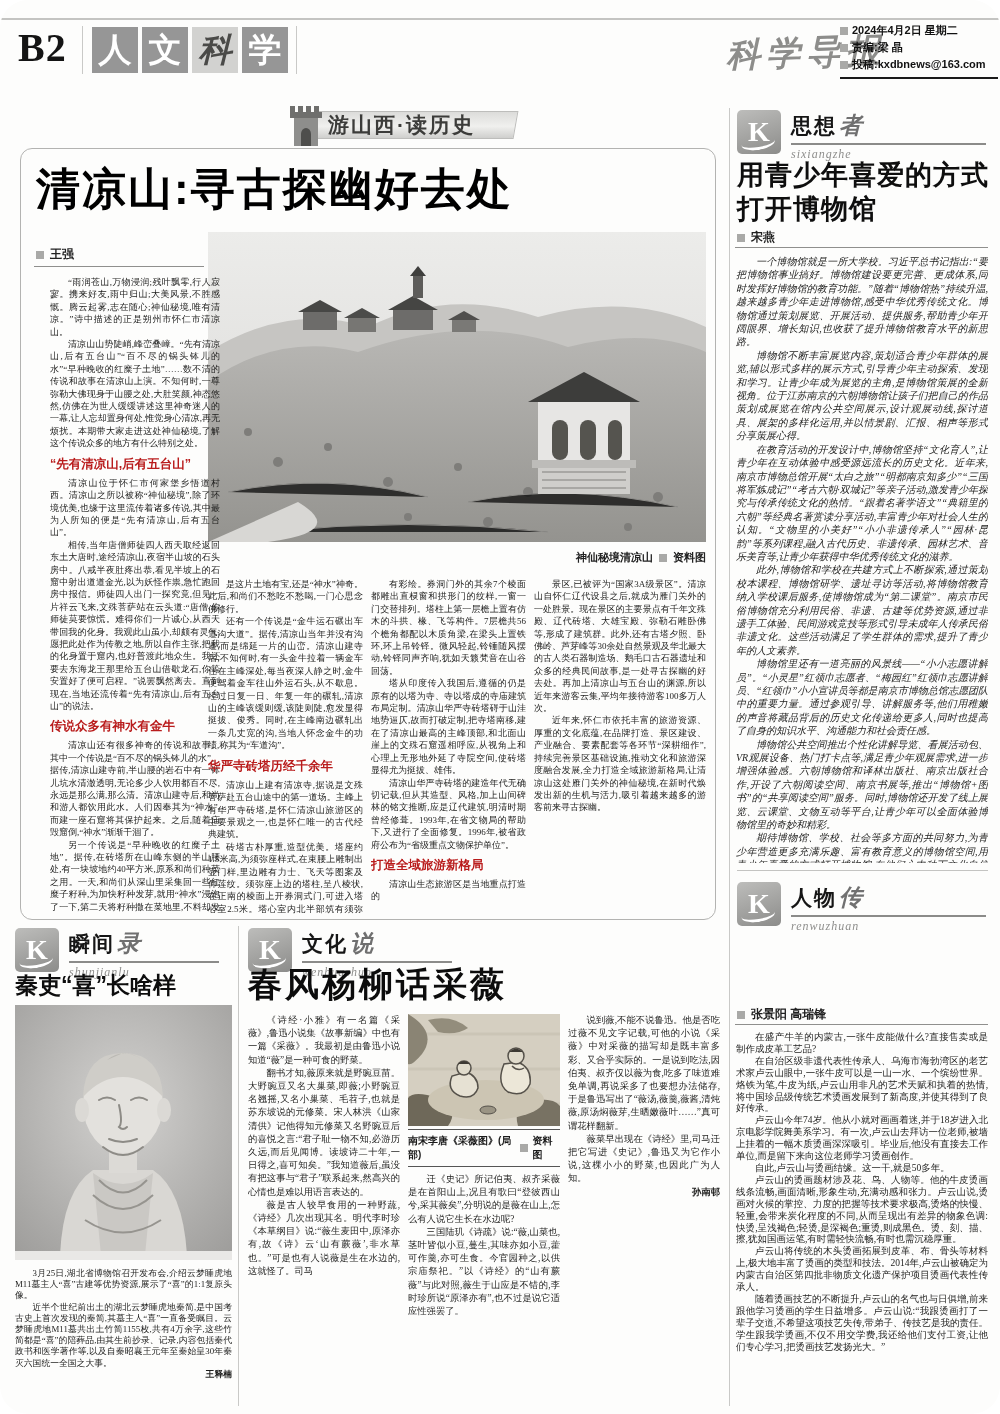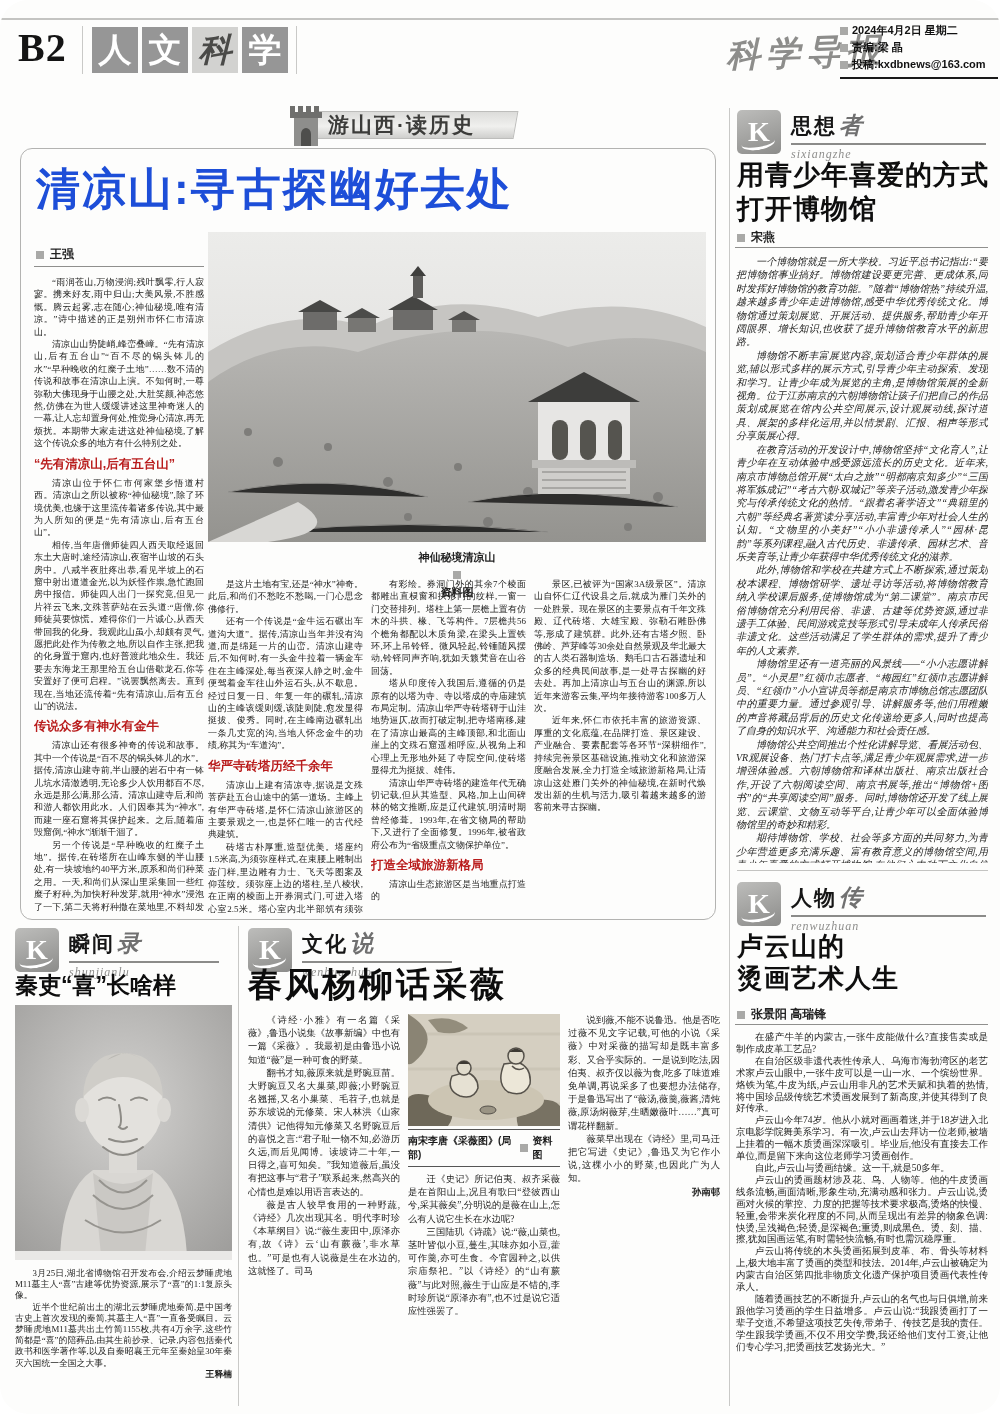--- a/index.html
+++ b/index.html
@@ -19,27 +19,27 @@
   .pubinfo{font:bold 11px "Liberation Sans",sans-serif;color:#111;border-bottom:2px solid #1a1a1a;padding-bottom:4px;width:158px;}
   .pubinfo .row{display:flex;align-items:center;gap:4px;line-height:17px;white-space:nowrap;}
   .sq{display:inline-block;width:8px;height:8px;background:#a9a9a7;flex:0 0 8px;}
 
   
   .main-box{position:absolute;left:20px;top:148px;width:694px;height:770px;border:1px solid #b3b3b1;border-radius:12px;}
   .banner{position:absolute;left:286px;top:108px;width:230px;height:34px;display:flex;align-items:center;gap:6px;}
   .banner-bg{position:absolute;left:26px;top:3px;right:0;bottom:3px;background:linear-gradient(180deg,#dcdcda,#f0f0ee 55%,#cfcfcd);
              transform:skewX(-10deg);border:1px solid #bdbdbb;}
   .banner-text{position:relative;font:bold 21px "Liberation Sans",sans-serif;color:#3c3c3a;letter-spacing:2px;margin-left:42px;}
-  .main-title{font:900 44px "Liberation Sans",sans-serif;color:#1d4ed8;letter-spacing:2px;}
+  .main-title{font:900 44px "Liberation Sans",sans-serif;color:#000000;letter-spacing:2px;}
   .byline{display:flex;align-items:center;gap:6px;font:bold 12px "Liberation Sans",sans-serif;color:#222;}
   .col{position:absolute;text-align:justify;overflow:hidden;color:#1d1d1c;}
   .col p{margin:0;text-indent:2em;}
   .news-body{font:9px/12.4px "Liberation Serif",serif;}
   .subhead{font:bold 12.5px/15px "Liberation Sans",sans-serif;text-indent:0 !important;margin:7px 0 5px !important;color:#b91c1c;}
-  .caption{font:bold 11px "Liberation Sans",sans-serif;color:#222;display:flex;justify-content:flex-end;align-items:center;gap:6px;flex-direction:column;}
+  .caption{font:bold 11px "Liberation Sans",sans-serif;color:#222;display:flex;justify-content:flex-end;align-items:center;gap:6px;}
   .photo-frame{position:absolute;overflow:hidden;background:#ddd;}
 
   
   .k-logo{position:relative;width:44px;height:44px;border-radius:5px;background:linear-gradient(160deg,#bdbdbb,#8c8c8a);
           display:flex;align-items:center;justify-content:center;font:bold 28px "Liberation Serif",serif;color:#fff;flex:0 0 44px;}
   .k-swoosh{position:absolute;left:4px;bottom:4px;width:34px;height:12px;border-bottom:3px solid #fff;border-radius:50%;transform:rotate(-9deg);}
   .sec-head{position:absolute;display:flex;gap:10px;align-items:flex-start;}
   .sec-name-wrap{border-bottom:2px solid #8b8b89;padding-bottom:2px;}
   .sec-name-main{font:bold 21px "Liberation Sans",sans-serif;color:#161616;letter-spacing:2px;}
   .sec-name-script{font:bold italic 23px "Liberation Serif",serif;color:#707070;margin-left:2px;}
@@ -170,21 +170,21 @@
       </g>
       <path d="M0 310 L90 270 Q140 300 60 310 Z" fill="#d8d7d4"></path>
     </svg>
   </div>
   <div class="abs caption" style="left:208px;top:550px;width:498px;">
     <span>神仙秘境清凉山</span>
     <span class="sq"></span>
     <span>资料图</span>
   </div>
 
-  <div class="col news-body" style="left:34px;top:276px;width:170px;height:638px;">
+  <div class="col news-body" style="left:50px;top:276px;width:170px;height:638px;">
     <p>“雨润苍山,万物浸润;残叶飘零,行人寂寥。携来好友,雨中归山;大美风景,不胜感慨。腾云起雾,志在随心;神仙秘境,唯有清凉。”诗中描述的正是朔州市怀仁市清凉山。</p>
     <p>清凉山山势陡峭,峰峦叠嶂。“先有清凉山,后有五台山”“百不尽的锅头钵儿的水”“早种晚收的红糜子土地”……数不清的传说和故事在清凉山上演。不知何时,一尊弥勒大佛现身于山腰之处,大肚笑颜,神态悠然,仿佛在为世人缓缓讲述这里神奇迷人的一幕,让人忘却置身何处,惟觉身心清凉,再无烦扰。本期带大家走进这处神仙秘境,了解这个传说众多的地方有什么特别之处。</p>
     <p class="subhead">“先有清凉山,后有五台山”</p>
     <p>清凉山位于怀仁市何家堡乡悟道村西。清凉山之所以被称“神仙秘境”,除了环境优美,也缘于这里流传着诸多传说,其中最为人所知的便是“先有清凉山,后有五台山”。</p>
     <p>相传,当年唐僧师徒四人西天取经返回东土大唐时,途经清凉山,夜宿半山坡的石头房中。八戒半夜肚疼出恭,看见半坡上的石窟中射出道道金光,以为妖怪作祟,急忙跑回房中报信。师徒四人出门一探究竟,但见一片祥云飞来,文殊菩萨站在云头道:“唐僧,你师徒莫要惊慌。难得你们一片诚心,从西天带回我的化身。我观此山虽小,却颇有灵气,愿把此处作为传教之地,所以自作主张,把我的化身置于窟内,也好普渡此地众生。我还要去东海龙王那里给五台山借歇龙石,你等安置好了便可启程。”说罢飘然离去。直到现在,当地还流传着“先有清凉山,后有五台山”的说法。</p>
     <p class="subhead">传说众多有神水有金牛</p>
     <p>清凉山还有很多神奇的传说和故事。其中一个传说是“百不尽的锅头钵儿的水”。据传,清凉山建寺前,半山腰的岩石中有一钵儿坑水清澈透明,无论多少人饮用都百不尽,永远是那么满,那么清。清凉山建寺后,和尚和游人都饮用此水。人们因奉其为“神水”,而建一座石窟将其保护起来。之后,随着庙毁窟倒,“神水”渐渐干涸了。</p>
     <p>另一个传说是“早种晚收的红糜子土地”。据传,在砖塔所在山峰东侧的半山腰处,有一块坡地约40平方米,原系和尚们种菜之用。一天,和尚们从深山里采集回一些红糜子籽种,为加快籽种发芽,就用“神水”浸泡了一下,第二天将籽种撒在菜地里,不料却发生了奇迹:人们眼睁睁地看见红糜子出土、拔节、抽穗,到晚上就能收割。不知</p>
   </div>
   <div class="col news-body" style="left:208px;top:578px;width:155px;height:336px;">
@@ -244,24 +244,20 @@
     <div class="k-logo">
         <span>K</span>
         <span class="k-swoosh"></span>
       </div>
     <div>
       <div class="sec-name-wrap" style="width:195px;">
         <span class="sec-name-main">人物</span><span class="sec-name-script">传</span>
       </div>
       <div class="sec-pinyin">renwuzhuan</div>
     </div>
-  </div>
-  <div class="abs side-title" style="left:737px;top:930px;width:252px;font-size:26px;line-height:32px;">
-    <div>卢云山的</div>
-    <div>烫画艺术人生</div>
   </div>
   <div class="abs byline" style="left:737px;top:1006px;">
     <span class="sq"></span>
     <span>张景阳 高瑞锋</span>
   </div>
   <div class="hline" style="left:735px;top:1024px;width:253px;background:#8f8f8d;"></div>
   <div class="col renwu-body" style="left:736px;top:1032px;width:252px;height:372px;">
     <p>在盛产牛羊的内蒙古,一张牛皮能做什么?直接售卖或是制作成皮革工艺品?</p>
     <p>在自治区级非遗代表性传承人、乌海市海勃湾区的老艺术家卢云山眼中,一张牛皮可以是一山一水、一个缤纷世界。烙铁为笔,牛皮为纸,卢云山用非凡的艺术天赋和执着的热情,将中国珍品级传统艺术烫画发展到了新高度,并使其得到了良好传承。</p>
     <p>卢云山今年74岁。他从小就对画画着迷,并于18岁进入北京电影学院舞美系学习。有一次,卢云山去拜访一位老师,被墙上挂着的一幅木质烫画深深吸引。毕业后,他没有直接去工作单位,而是留下来向这位老师学习烫画创作。</p>

